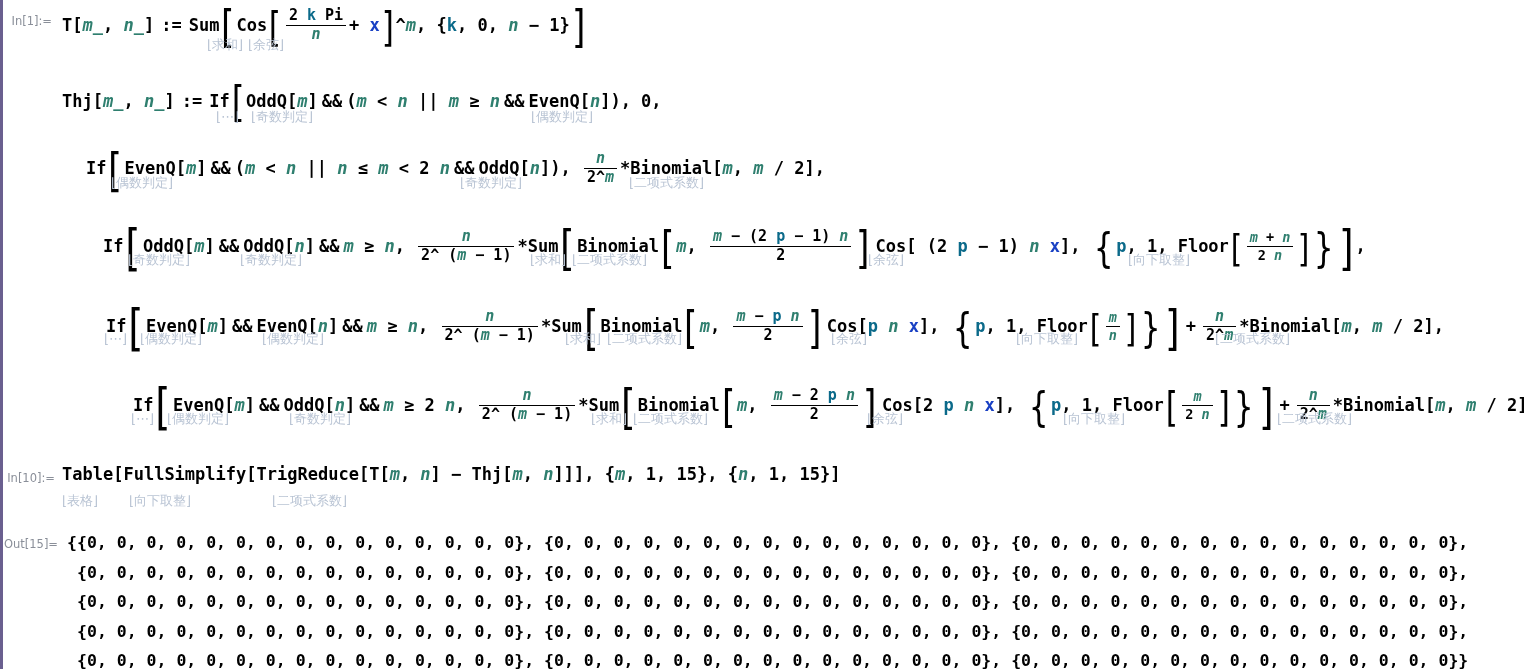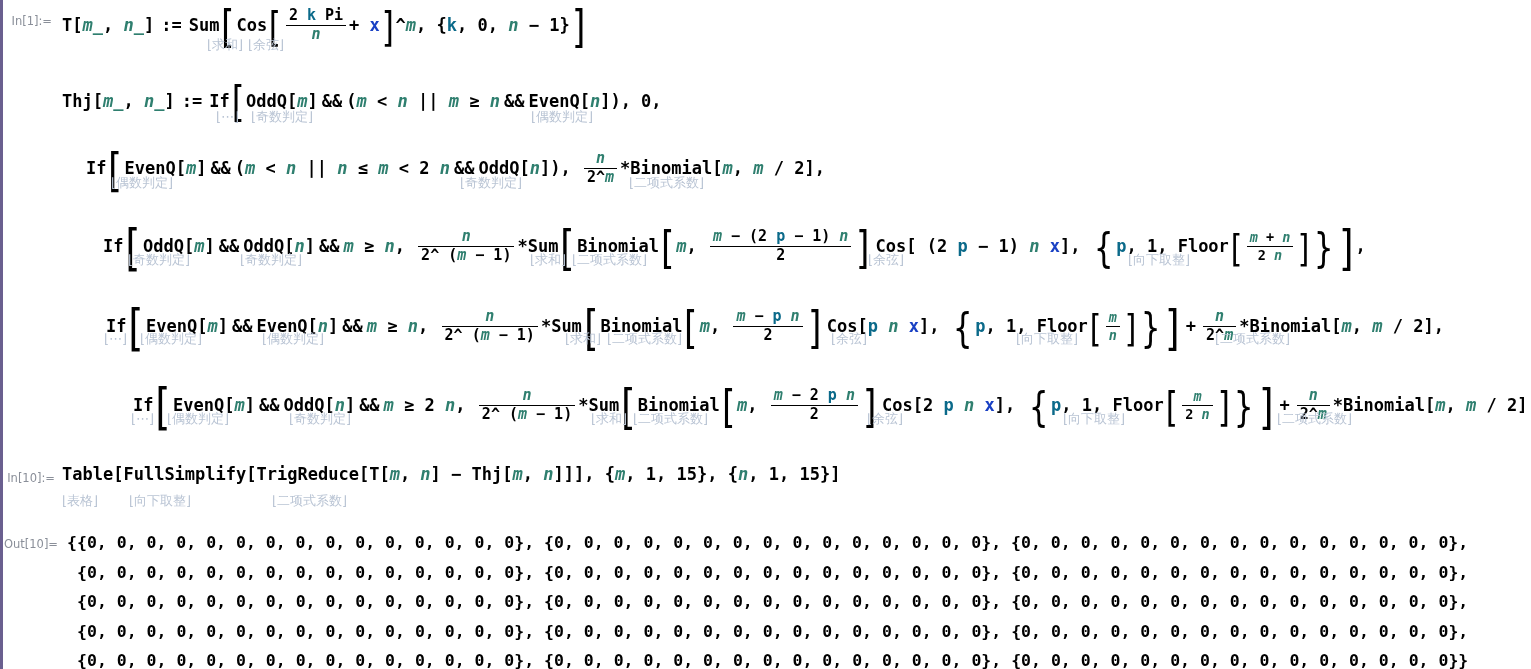--- a/index.html
+++ b/index.html
@@ -159,21 +159,21 @@
 
 <div class="io-label" style="left:0px; top:471px; width:55px;">In[10]:=</div>
 
 <div class="row code" style="left:62px; top:466px; font-size:17px;">
   <span class="fn">Table</span><span class="op">[</span><span class="fn">FullSimplify</span><span class="op">[</span><span class="fn">TrigReduce</span><span class="op">[</span><span class="head-name">T</span><span class="op">[</span><span class="var">m</span><span class="op">,&nbsp;</span><span class="var">n</span><span class="op">]</span>&nbsp;<span class="op">−</span>&nbsp;<span class="head-name">Thj</span><span class="op">[</span><span class="var">m</span><span class="op">,&nbsp;</span><span class="var">n</span><span class="op">]</span><span class="op">]]</span><span class="op">,&nbsp;</span><span class="op">{</span><span class="var">m</span><span class="op">,&nbsp;</span><span class="num">1</span><span class="op">,&nbsp;</span><span class="num">15</span><span class="op">}</span><span class="op">,&nbsp;</span><span class="op">{</span><span class="var">n</span><span class="op">,&nbsp;</span><span class="num">1</span><span class="op">,&nbsp;</span><span class="num">15</span><span class="op">}</span><span class="op">]</span>
 </div>
 <div class="hint" style="left:62px; top:494px;"><span class="bk">⌊</span><span>表格</span><span class="bk">⌋</span></div>
 <div class="hint" style="left:129px; top:494px;"><span class="bk">⌊</span><span>向下取整</span><span class="bk">⌋</span></div>
 <div class="hint" style="left:272px; top:494px;"><span class="bk">⌊</span><span>二项式系数</span><span class="bk">⌋</span></div>
 
-<div class="io-label" style="left:0px; top:537px; width:58px;">Out[10]=</div>
+<div class="io-label" style="left:0px; top:537px; width:58px;">Out[15]=</div>
 
 <div id="output-block" class="out" style="left:0px; top:528px; position:absolute; width:1531px;">
     <div style="padding-left: 67px; white-space: nowrap; letter-spacing: 0px; font-size: 16.5px;"><span class="op">{</span><span class="op">{</span><span class="num">0</span><span class="op">,&nbsp;</span><span class="num">0</span><span class="op">,&nbsp;</span><span class="num">0</span><span class="op">,&nbsp;</span><span class="num">0</span><span class="op">,&nbsp;</span><span class="num">0</span><span class="op">,&nbsp;</span><span class="num">0</span><span class="op">,&nbsp;</span><span class="num">0</span><span class="op">,&nbsp;</span><span class="num">0</span><span class="op">,&nbsp;</span><span class="num">0</span><span class="op">,&nbsp;</span><span class="num">0</span><span class="op">,&nbsp;</span><span class="num">0</span><span class="op">,&nbsp;</span><span class="num">0</span><span class="op">,&nbsp;</span><span class="num">0</span><span class="op">,&nbsp;</span><span class="num">0</span><span class="op">,&nbsp;</span><span class="num">0</span><span class="op">}</span><span class="op">,&nbsp;</span><span class="op">{</span><span class="num">0</span><span class="op">,&nbsp;</span><span class="num">0</span><span class="op">,&nbsp;</span><span class="num">0</span><span class="op">,&nbsp;</span><span class="num">0</span><span class="op">,&nbsp;</span><span class="num">0</span><span class="op">,&nbsp;</span><span class="num">0</span><span class="op">,&nbsp;</span><span class="num">0</span><span class="op">,&nbsp;</span><span class="num">0</span><span class="op">,&nbsp;</span><span class="num">0</span><span class="op">,&nbsp;</span><span class="num">0</span><span class="op">,&nbsp;</span><span class="num">0</span><span class="op">,&nbsp;</span><span class="num">0</span><span class="op">,&nbsp;</span><span class="num">0</span><span class="op">,&nbsp;</span><span class="num">0</span><span class="op">,&nbsp;</span><span class="num">0</span><span class="op">}</span><span class="op">,&nbsp;</span><span class="op">{</span><span class="num">0</span><span class="op">,&nbsp;</span><span class="num">0</span><span class="op">,&nbsp;</span><span class="num">0</span><span class="op">,&nbsp;</span><span class="num">0</span><span class="op">,&nbsp;</span><span class="num">0</span><span class="op">,&nbsp;</span><span class="num">0</span><span class="op">,&nbsp;</span><span class="num">0</span><span class="op">,&nbsp;</span><span class="num">0</span><span class="op">,&nbsp;</span><span class="num">0</span><span class="op">,&nbsp;</span><span class="num">0</span><span class="op">,&nbsp;</span><span class="num">0</span><span class="op">,&nbsp;</span><span class="num">0</span><span class="op">,&nbsp;</span><span class="num">0</span><span class="op">,&nbsp;</span><span class="num">0</span><span class="op">,&nbsp;</span><span class="num">0</span><span class="op">}</span><span class="op">,&nbsp;</span></div>
     <div style="padding-left: 77px; white-space: nowrap; letter-spacing: 0px; font-size: 16.5px;"><span class="op">{</span><span class="num">0</span><span class="op">,&nbsp;</span><span class="num">0</span><span class="op">,&nbsp;</span><span class="num">0</span><span class="op">,&nbsp;</span><span class="num">0</span><span class="op">,&nbsp;</span><span class="num">0</span><span class="op">,&nbsp;</span><span class="num">0</span><span class="op">,&nbsp;</span><span class="num">0</span><span class="op">,&nbsp;</span><span class="num">0</span><span class="op">,&nbsp;</span><span class="num">0</span><span class="op">,&nbsp;</span><span class="num">0</span><span class="op">,&nbsp;</span><span class="num">0</span><span class="op">,&nbsp;</span><span class="num">0</span><span class="op">,&nbsp;</span><span class="num">0</span><span class="op">,&nbsp;</span><span class="num">0</span><span class="op">,&nbsp;</span><span class="num">0</span><span class="op">}</span><span class="op">,&nbsp;</span><span class="op">{</span><span class="num">0</span><span class="op">,&nbsp;</span><span class="num">0</span><span class="op">,&nbsp;</span><span class="num">0</span><span class="op">,&nbsp;</span><span class="num">0</span><span class="op">,&nbsp;</span><span class="num">0</span><span class="op">,&nbsp;</span><span class="num">0</span><span class="op">,&nbsp;</span><span class="num">0</span><span class="op">,&nbsp;</span><span class="num">0</span><span class="op">,&nbsp;</span><span class="num">0</span><span class="op">,&nbsp;</span><span class="num">0</span><span class="op">,&nbsp;</span><span class="num">0</span><span class="op">,&nbsp;</span><span class="num">0</span><span class="op">,&nbsp;</span><span class="num">0</span><span class="op">,&nbsp;</span><span class="num">0</span><span class="op">,&nbsp;</span><span class="num">0</span><span class="op">}</span><span class="op">,&nbsp;</span><span class="op">{</span><span class="num">0</span><span class="op">,&nbsp;</span><span class="num">0</span><span class="op">,&nbsp;</span><span class="num">0</span><span class="op">,&nbsp;</span><span class="num">0</span><span class="op">,&nbsp;</span><span class="num">0</span><span class="op">,&nbsp;</span><span class="num">0</span><span class="op">,&nbsp;</span><span class="num">0</span><span class="op">,&nbsp;</span><span class="num">0</span><span class="op">,&nbsp;</span><span class="num">0</span><span class="op">,&nbsp;</span><span class="num">0</span><span class="op">,&nbsp;</span><span class="num">0</span><span class="op">,&nbsp;</span><span class="num">0</span><span class="op">,&nbsp;</span><span class="num">0</span><span class="op">,&nbsp;</span><span class="num">0</span><span class="op">,&nbsp;</span><span class="num">0</span><span class="op">}</span><span class="op">,&nbsp;</span></div>
     <div style="padding-left: 77px; white-space: nowrap; letter-spacing: 0px; font-size: 16.5px;"><span class="op">{</span><span class="num">0</span><span class="op">,&nbsp;</span><span class="num">0</span><span class="op">,&nbsp;</span><span class="num">0</span><span class="op">,&nbsp;</span><span class="num">0</span><span class="op">,&nbsp;</span><span class="num">0</span><span class="op">,&nbsp;</span><span class="num">0</span><span class="op">,&nbsp;</span><span class="num">0</span><span class="op">,&nbsp;</span><span class="num">0</span><span class="op">,&nbsp;</span><span class="num">0</span><span class="op">,&nbsp;</span><span class="num">0</span><span class="op">,&nbsp;</span><span class="num">0</span><span class="op">,&nbsp;</span><span class="num">0</span><span class="op">,&nbsp;</span><span class="num">0</span><span class="op">,&nbsp;</span><span class="num">0</span><span class="op">,&nbsp;</span><span class="num">0</span><span class="op">}</span><span class="op">,&nbsp;</span><span class="op">{</span><span class="num">0</span><span class="op">,&nbsp;</span><span class="num">0</span><span class="op">,&nbsp;</span><span class="num">0</span><span class="op">,&nbsp;</span><span class="num">0</span><span class="op">,&nbsp;</span><span class="num">0</span><span class="op">,&nbsp;</span><span class="num">0</span><span class="op">,&nbsp;</span><span class="num">0</span><span class="op">,&nbsp;</span><span class="num">0</span><span class="op">,&nbsp;</span><span class="num">0</span><span class="op">,&nbsp;</span><span class="num">0</span><span class="op">,&nbsp;</span><span class="num">0</span><span class="op">,&nbsp;</span><span class="num">0</span><span class="op">,&nbsp;</span><span class="num">0</span><span class="op">,&nbsp;</span><span class="num">0</span><span class="op">,&nbsp;</span><span class="num">0</span><span class="op">}</span><span class="op">,&nbsp;</span><span class="op">{</span><span class="num">0</span><span class="op">,&nbsp;</span><span class="num">0</span><span class="op">,&nbsp;</span><span class="num">0</span><span class="op">,&nbsp;</span><span class="num">0</span><span class="op">,&nbsp;</span><span class="num">0</span><span class="op">,&nbsp;</span><span class="num">0</span><span class="op">,&nbsp;</span><span class="num">0</span><span class="op">,&nbsp;</span><span class="num">0</span><span class="op">,&nbsp;</span><span class="num">0</span><span class="op">,&nbsp;</span><span class="num">0</span><span class="op">,&nbsp;</span><span class="num">0</span><span class="op">,&nbsp;</span><span class="num">0</span><span class="op">,&nbsp;</span><span class="num">0</span><span class="op">,&nbsp;</span><span class="num">0</span><span class="op">,&nbsp;</span><span class="num">0</span><span class="op">}</span><span class="op">,&nbsp;</span></div>
     <div style="padding-left: 77px; white-space: nowrap; letter-spacing: 0px; font-size: 16.5px;"><span class="op">{</span><span class="num">0</span><span class="op">,&nbsp;</span><span class="num">0</span><span class="op">,&nbsp;</span><span class="num">0</span><span class="op">,&nbsp;</span><span class="num">0</span><span class="op">,&nbsp;</span><span class="num">0</span><span class="op">,&nbsp;</span><span class="num">0</span><span class="op">,&nbsp;</span><span class="num">0</span><span class="op">,&nbsp;</span><span class="num">0</span><span class="op">,&nbsp;</span><span class="num">0</span><span class="op">,&nbsp;</span><span class="num">0</span><span class="op">,&nbsp;</span><span class="num">0</span><span class="op">,&nbsp;</span><span class="num">0</span><span class="op">,&nbsp;</span><span class="num">0</span><span class="op">,&nbsp;</span><span class="num">0</span><span class="op">,&nbsp;</span><span class="num">0</span><span class="op">}</span><span class="op">,&nbsp;</span><span class="op">{</span><span class="num">0</span><span class="op">,&nbsp;</span><span class="num">0</span><span class="op">,&nbsp;</span><span class="num">0</span><span class="op">,&nbsp;</span><span class="num">0</span><span class="op">,&nbsp;</span><span class="num">0</span><span class="op">,&nbsp;</span><span class="num">0</span><span class="op">,&nbsp;</span><span class="num">0</span><span class="op">,&nbsp;</span><span class="num">0</span><span class="op">,&nbsp;</span><span class="num">0</span><span class="op">,&nbsp;</span><span class="num">0</span><span class="op">,&nbsp;</span><span class="num">0</span><span class="op">,&nbsp;</span><span class="num">0</span><span class="op">,&nbsp;</span><span class="num">0</span><span class="op">,&nbsp;</span><span class="num">0</span><span class="op">,&nbsp;</span><span class="num">0</span><span class="op">}</span><span class="op">,&nbsp;</span><span class="op">{</span><span class="num">0</span><span class="op">,&nbsp;</span><span class="num">0</span><span class="op">,&nbsp;</span><span class="num">0</span><span class="op">,&nbsp;</span><span class="num">0</span><span class="op">,&nbsp;</span><span class="num">0</span><span class="op">,&nbsp;</span><span class="num">0</span><span class="op">,&nbsp;</span><span class="num">0</span><span class="op">,&nbsp;</span><span class="num">0</span><span class="op">,&nbsp;</span><span class="num">0</span><span class="op">,&nbsp;</span><span class="num">0</span><span class="op">,&nbsp;</span><span class="num">0</span><span class="op">,&nbsp;</span><span class="num">0</span><span class="op">,&nbsp;</span><span class="num">0</span><span class="op">,&nbsp;</span><span class="num">0</span><span class="op">,&nbsp;</span><span class="num">0</span><span class="op">}</span><span class="op">,&nbsp;</span></div>
     <div style="padding-left: 77px; white-space: nowrap; letter-spacing: 0px; font-size: 16.5px;"><span class="op">{</span><span class="num">0</span><span class="op">,&nbsp;</span><span class="num">0</span><span class="op">,&nbsp;</span><span class="num">0</span><span class="op">,&nbsp;</span><span class="num">0</span><span class="op">,&nbsp;</span><span class="num">0</span><span class="op">,&nbsp;</span><span class="num">0</span><span class="op">,&nbsp;</span><span class="num">0</span><span class="op">,&nbsp;</span><span class="num">0</span><span class="op">,&nbsp;</span><span class="num">0</span><span class="op">,&nbsp;</span><span class="num">0</span><span class="op">,&nbsp;</span><span class="num">0</span><span class="op">,&nbsp;</span><span class="num">0</span><span class="op">,&nbsp;</span><span class="num">0</span><span class="op">,&nbsp;</span><span class="num">0</span><span class="op">,&nbsp;</span><span class="num">0</span><span class="op">}</span><span class="op">,&nbsp;</span><span class="op">{</span><span class="num">0</span><span class="op">,&nbsp;</span><span class="num">0</span><span class="op">,&nbsp;</span><span class="num">0</span><span class="op">,&nbsp;</span><span class="num">0</span><span class="op">,&nbsp;</span><span class="num">0</span><span class="op">,&nbsp;</span><span class="num">0</span><span class="op">,&nbsp;</span><span class="num">0</span><span class="op">,&nbsp;</span><span class="num">0</span><span class="op">,&nbsp;</span><span class="num">0</span><span class="op">,&nbsp;</span><span class="num">0</span><span class="op">,&nbsp;</span><span class="num">0</span><span class="op">,&nbsp;</span><span class="num">0</span><span class="op">,&nbsp;</span><span class="num">0</span><span class="op">,&nbsp;</span><span class="num">0</span><span class="op">,&nbsp;</span><span class="num">0</span><span class="op">}</span><span class="op">,&nbsp;</span><span class="op">{</span><span class="num">0</span><span class="op">,&nbsp;</span><span class="num">0</span><span class="op">,&nbsp;</span><span class="num">0</span><span class="op">,&nbsp;</span><span class="num">0</span><span class="op">,&nbsp;</span><span class="num">0</span><span class="op">,&nbsp;</span><span class="num">0</span><span class="op">,&nbsp;</span><span class="num">0</span><span class="op">,&nbsp;</span><span class="num">0</span><span class="op">,&nbsp;</span><span class="num">0</span><span class="op">,&nbsp;</span><span class="num">0</span><span class="op">,&nbsp;</span><span class="num">0</span><span class="op">,&nbsp;</span><span class="num">0</span><span class="op">,&nbsp;</span><span class="num">0</span><span class="op">,&nbsp;</span><span class="num">0</span><span class="op">,&nbsp;</span><span class="num">0</span><span class="op">}</span><span class="op">}</span></div>
   </div>
 
 </body></html>

